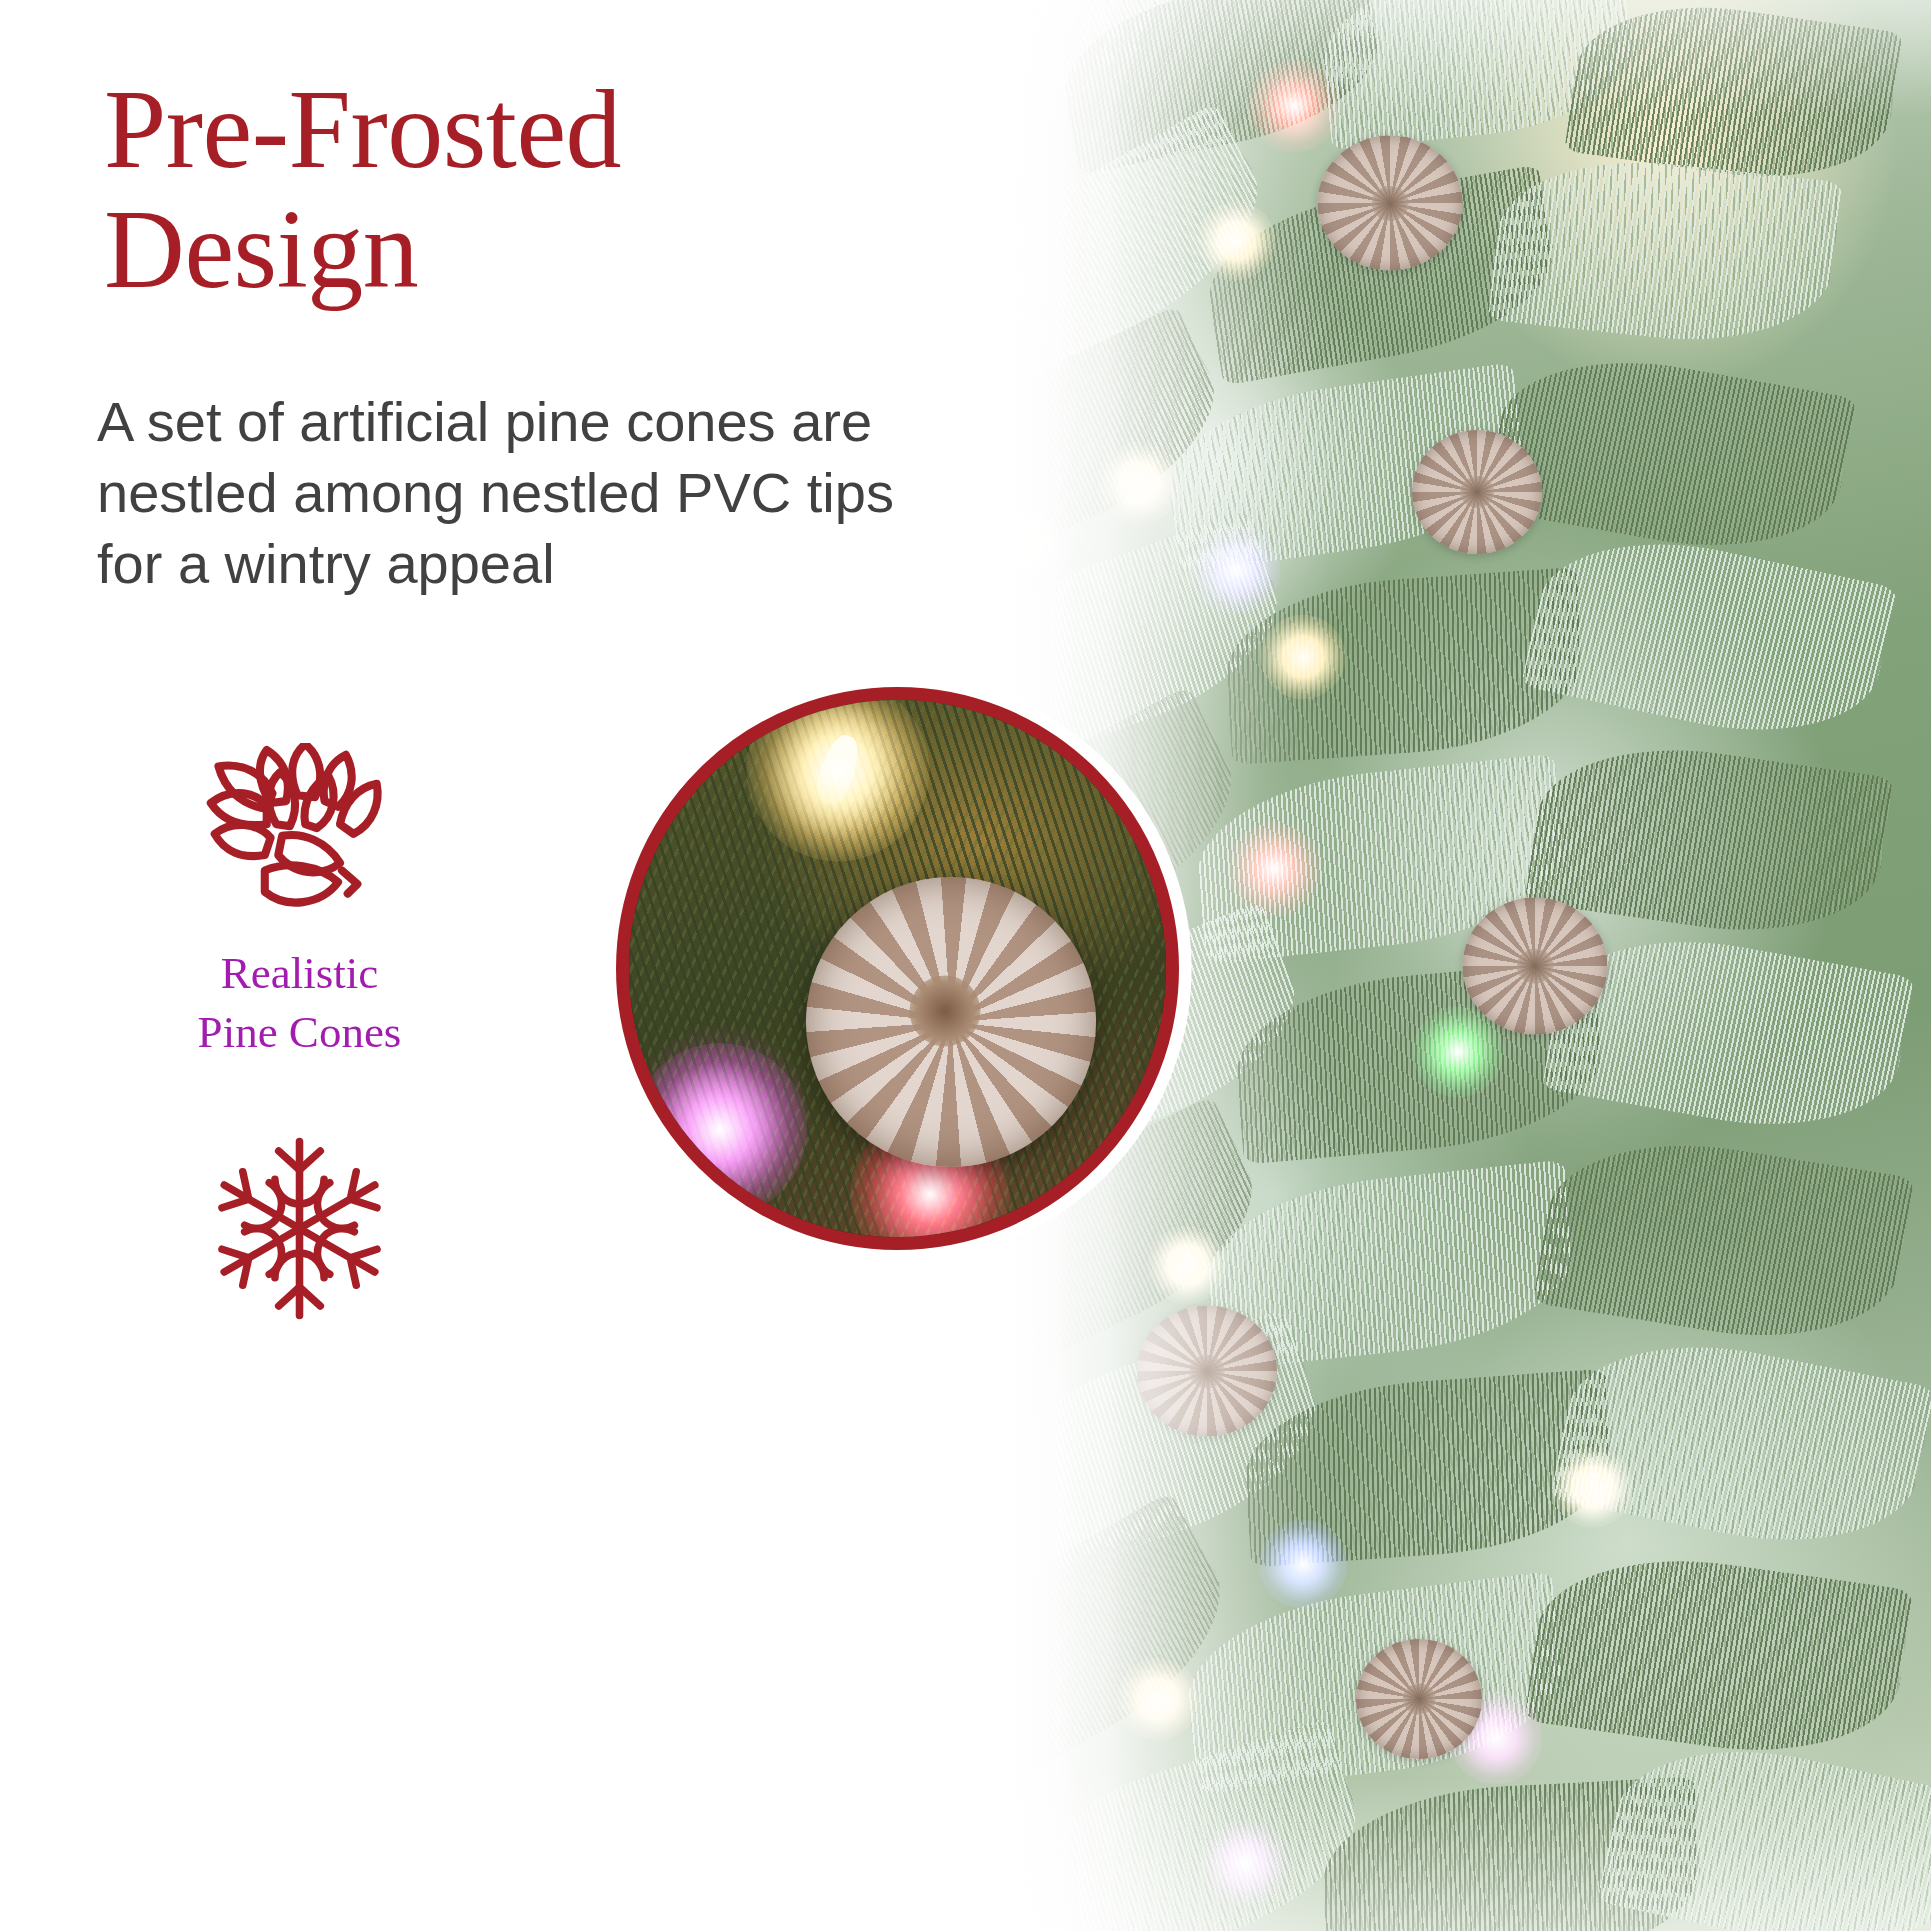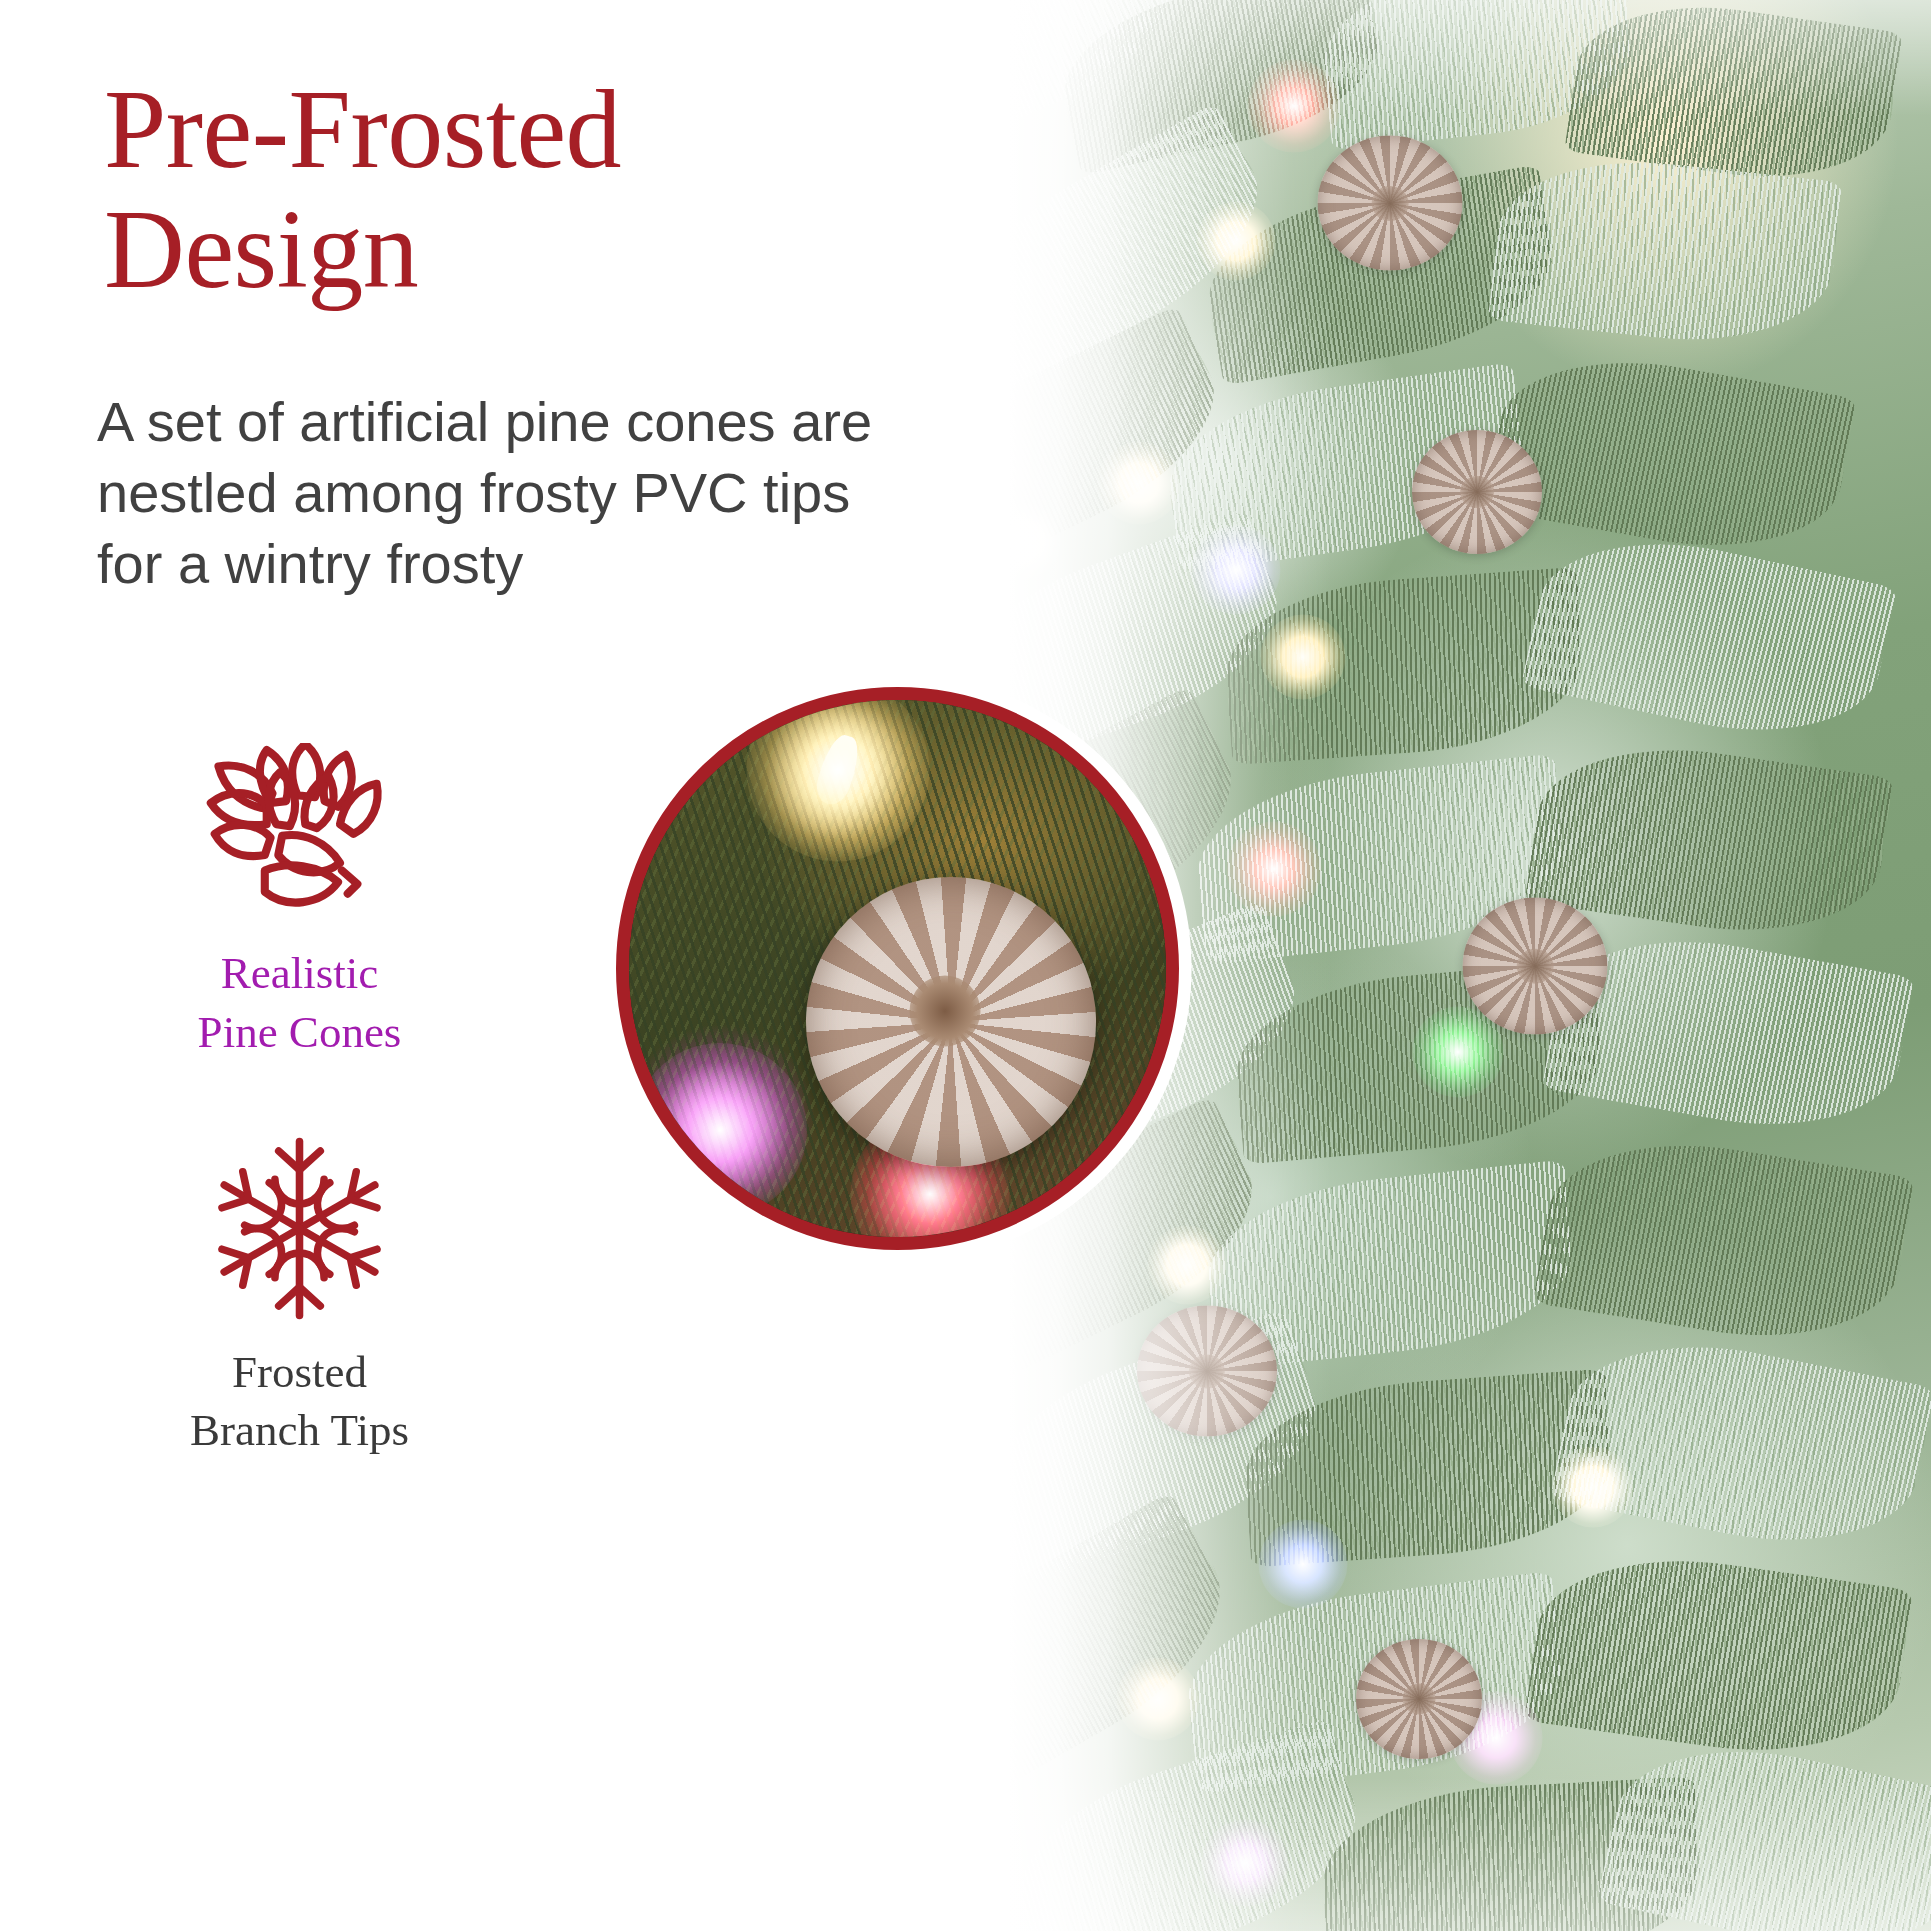--- a/index.html
+++ b/index.html
@@ -321,21 +321,21 @@
 
     <div class="tree-fade-top"></div>
     <div class="tree-fade-bottom"></div>
     <div class="tree-fade-left"></div>
   </div>
 
   <div class="panel">
 
     <h1 class="headline" style="color:#A61F26;">Pre-Frosted Design</h1>
 
-    <p class="subhead" style="color:#414141;">A set of artificial pine cones are nestled among frosty PVC tips for a wintry frosty</p>
+    <p class="subhead" style="color:#414141;">A set of artificial pine cones are nestled among nestled PVC tips for a wintry appeal</p>
 
     <div class="features">
 
       <div class="feature">
         <div class="ficon">
           <svg width="189" height="176" viewBox="0 0 98 91" fill="none" stroke="#A61F26" stroke-width="4.2" stroke-linecap="round" stroke-linejoin="round">
 
             <path d="M32 34 C18 32 10 23 7 12 C19 10 30 15 35 26 Z"></path>
 
             <path d="M35 28 C28 17 28 7 33 0.5 C42 6 46 16 43 27 Z" transform="translate(-1,3)"></path>
@@ -396,22 +396,20 @@
                 <path d="M-13 -26 A13 13 0 0 0 13 -26"></path>
               </g>
               <g transform="rotate(300)">
                 <line x1="0" y1="0" x2="0" y2="-46"></line>
                 <path d="M-11 -41 L0 -31 L11 -41"></path>
                 <path d="M-13 -26 A13 13 0 0 0 13 -26"></path>
               </g>
             </g>
           </svg>
         </div>
-        <div class="flabel" style="color:#3A3A3A;">Frosted
-Branch Tips</div>
       </div>
 
 
     </div>
   </div>
 
   <div class="inset">
     <div class="inset-img">
       <div class="inset-needles"></div>
       <div class="lamp-body"></div>

